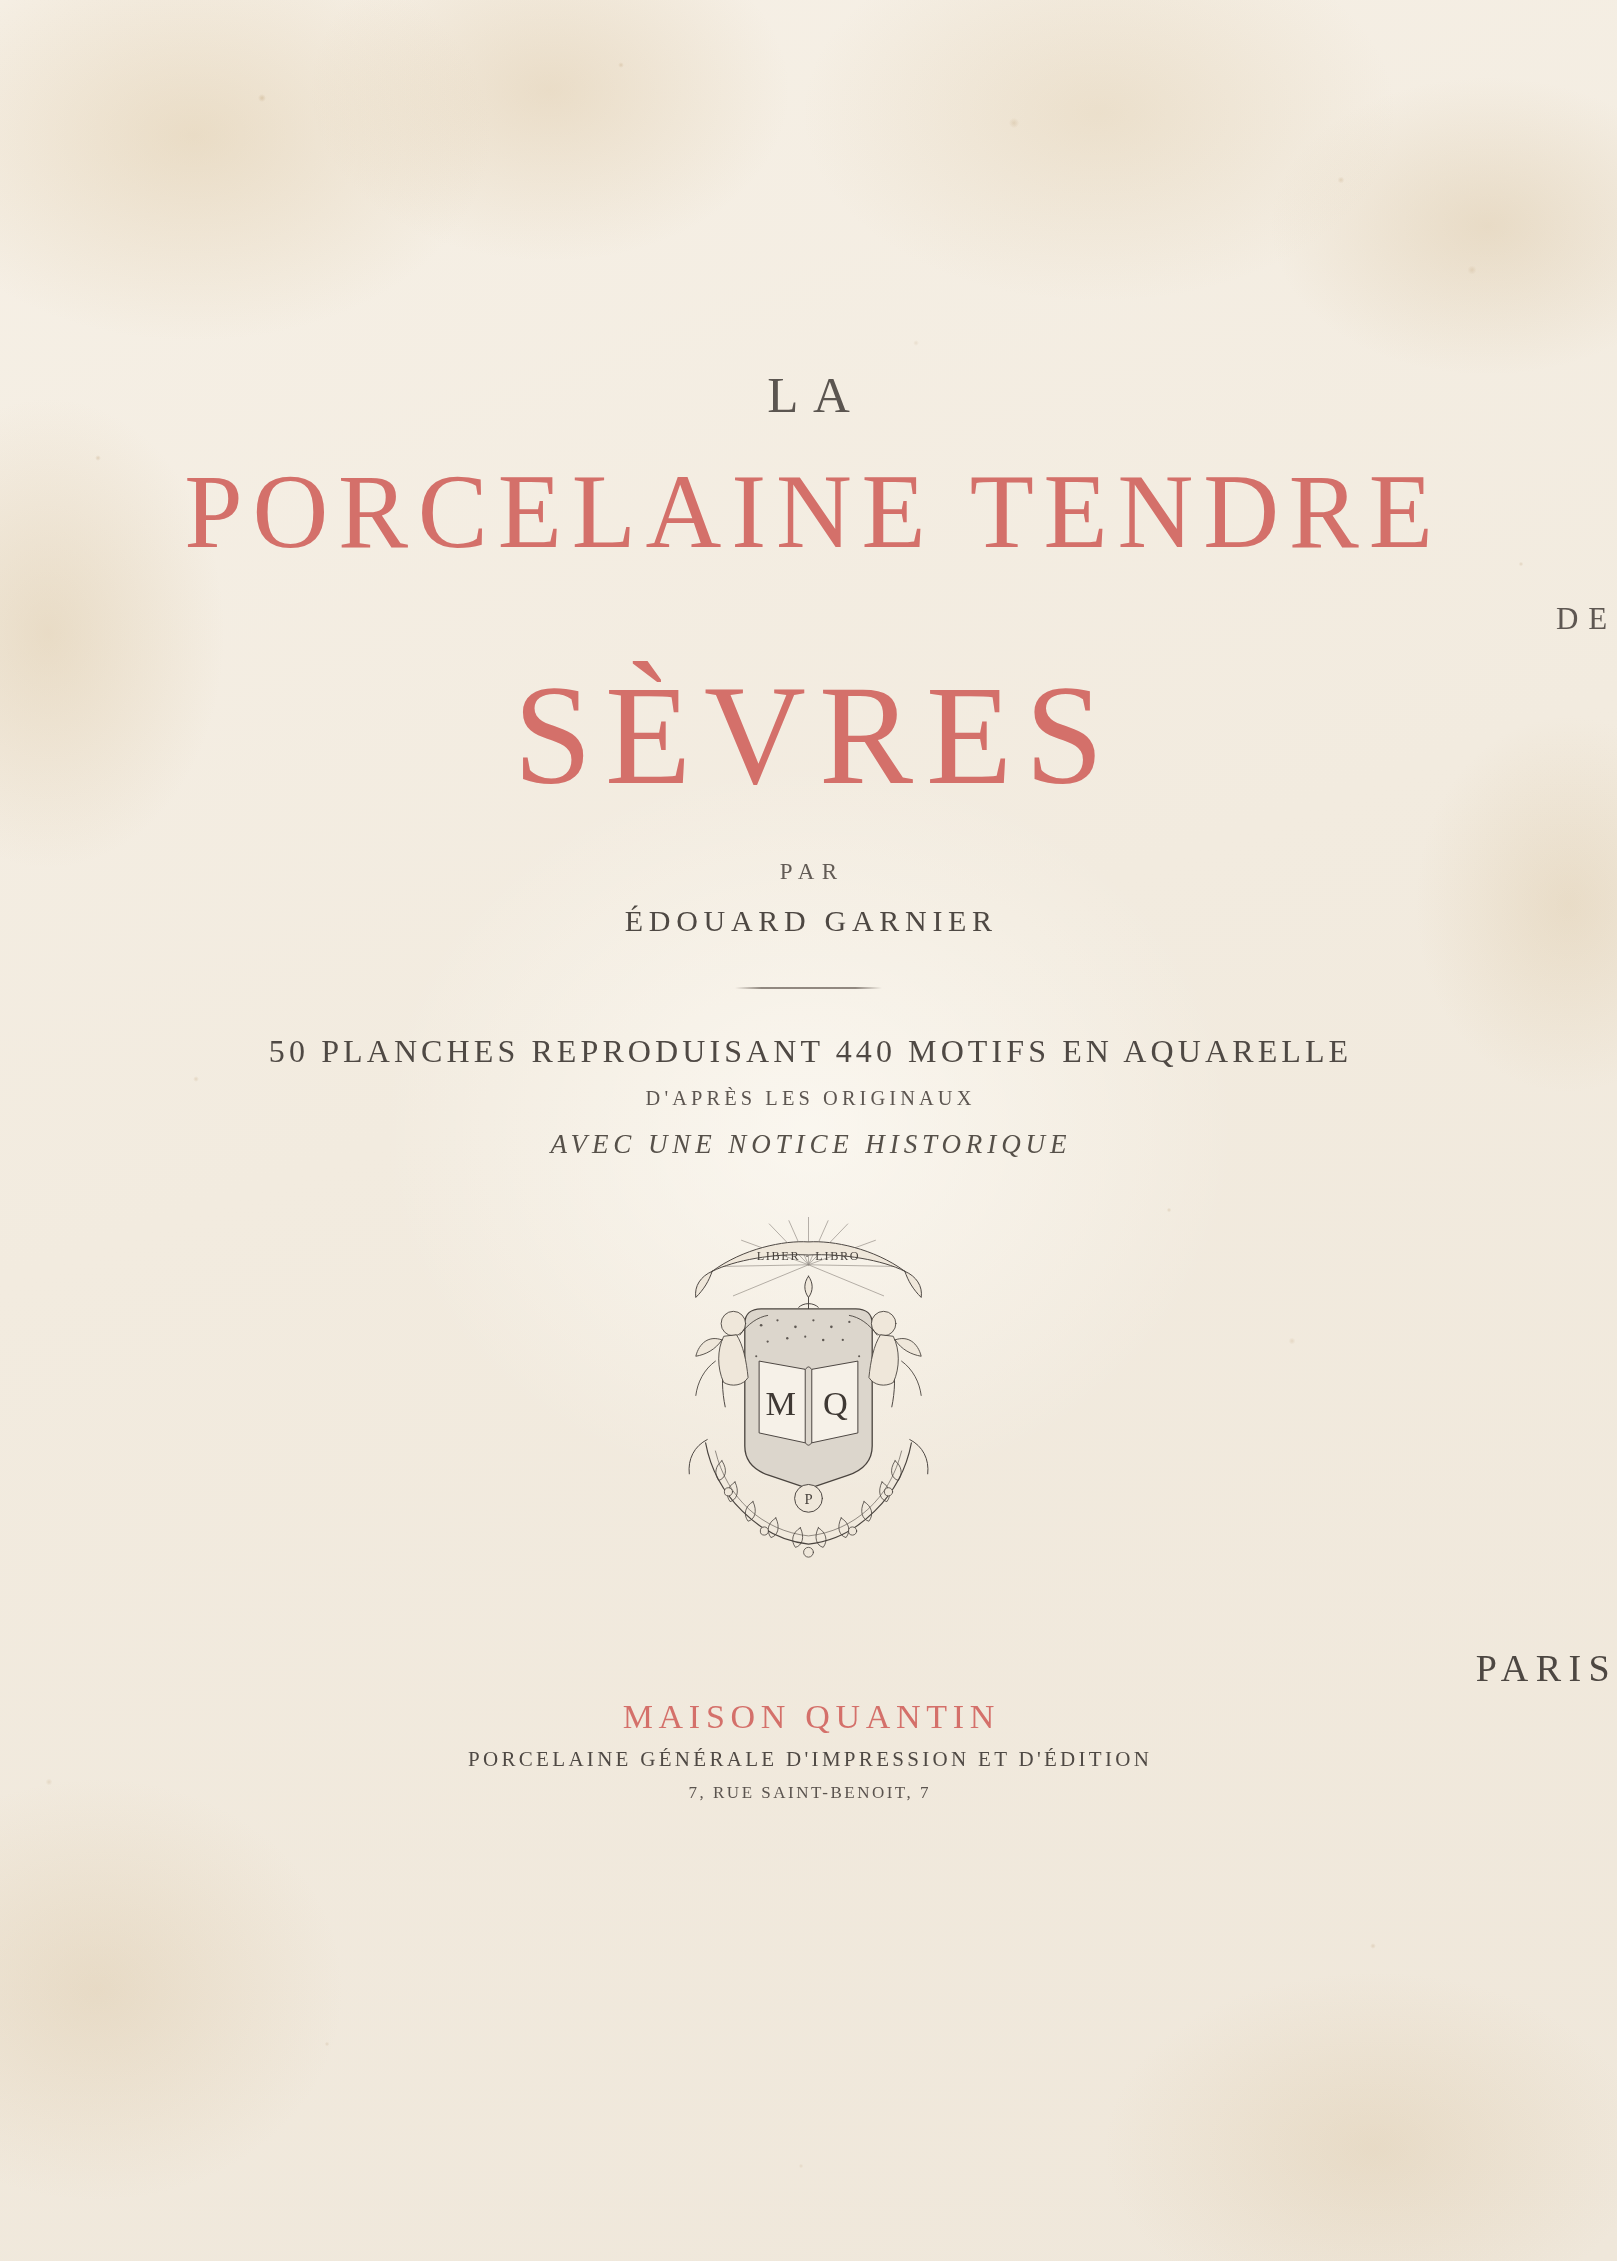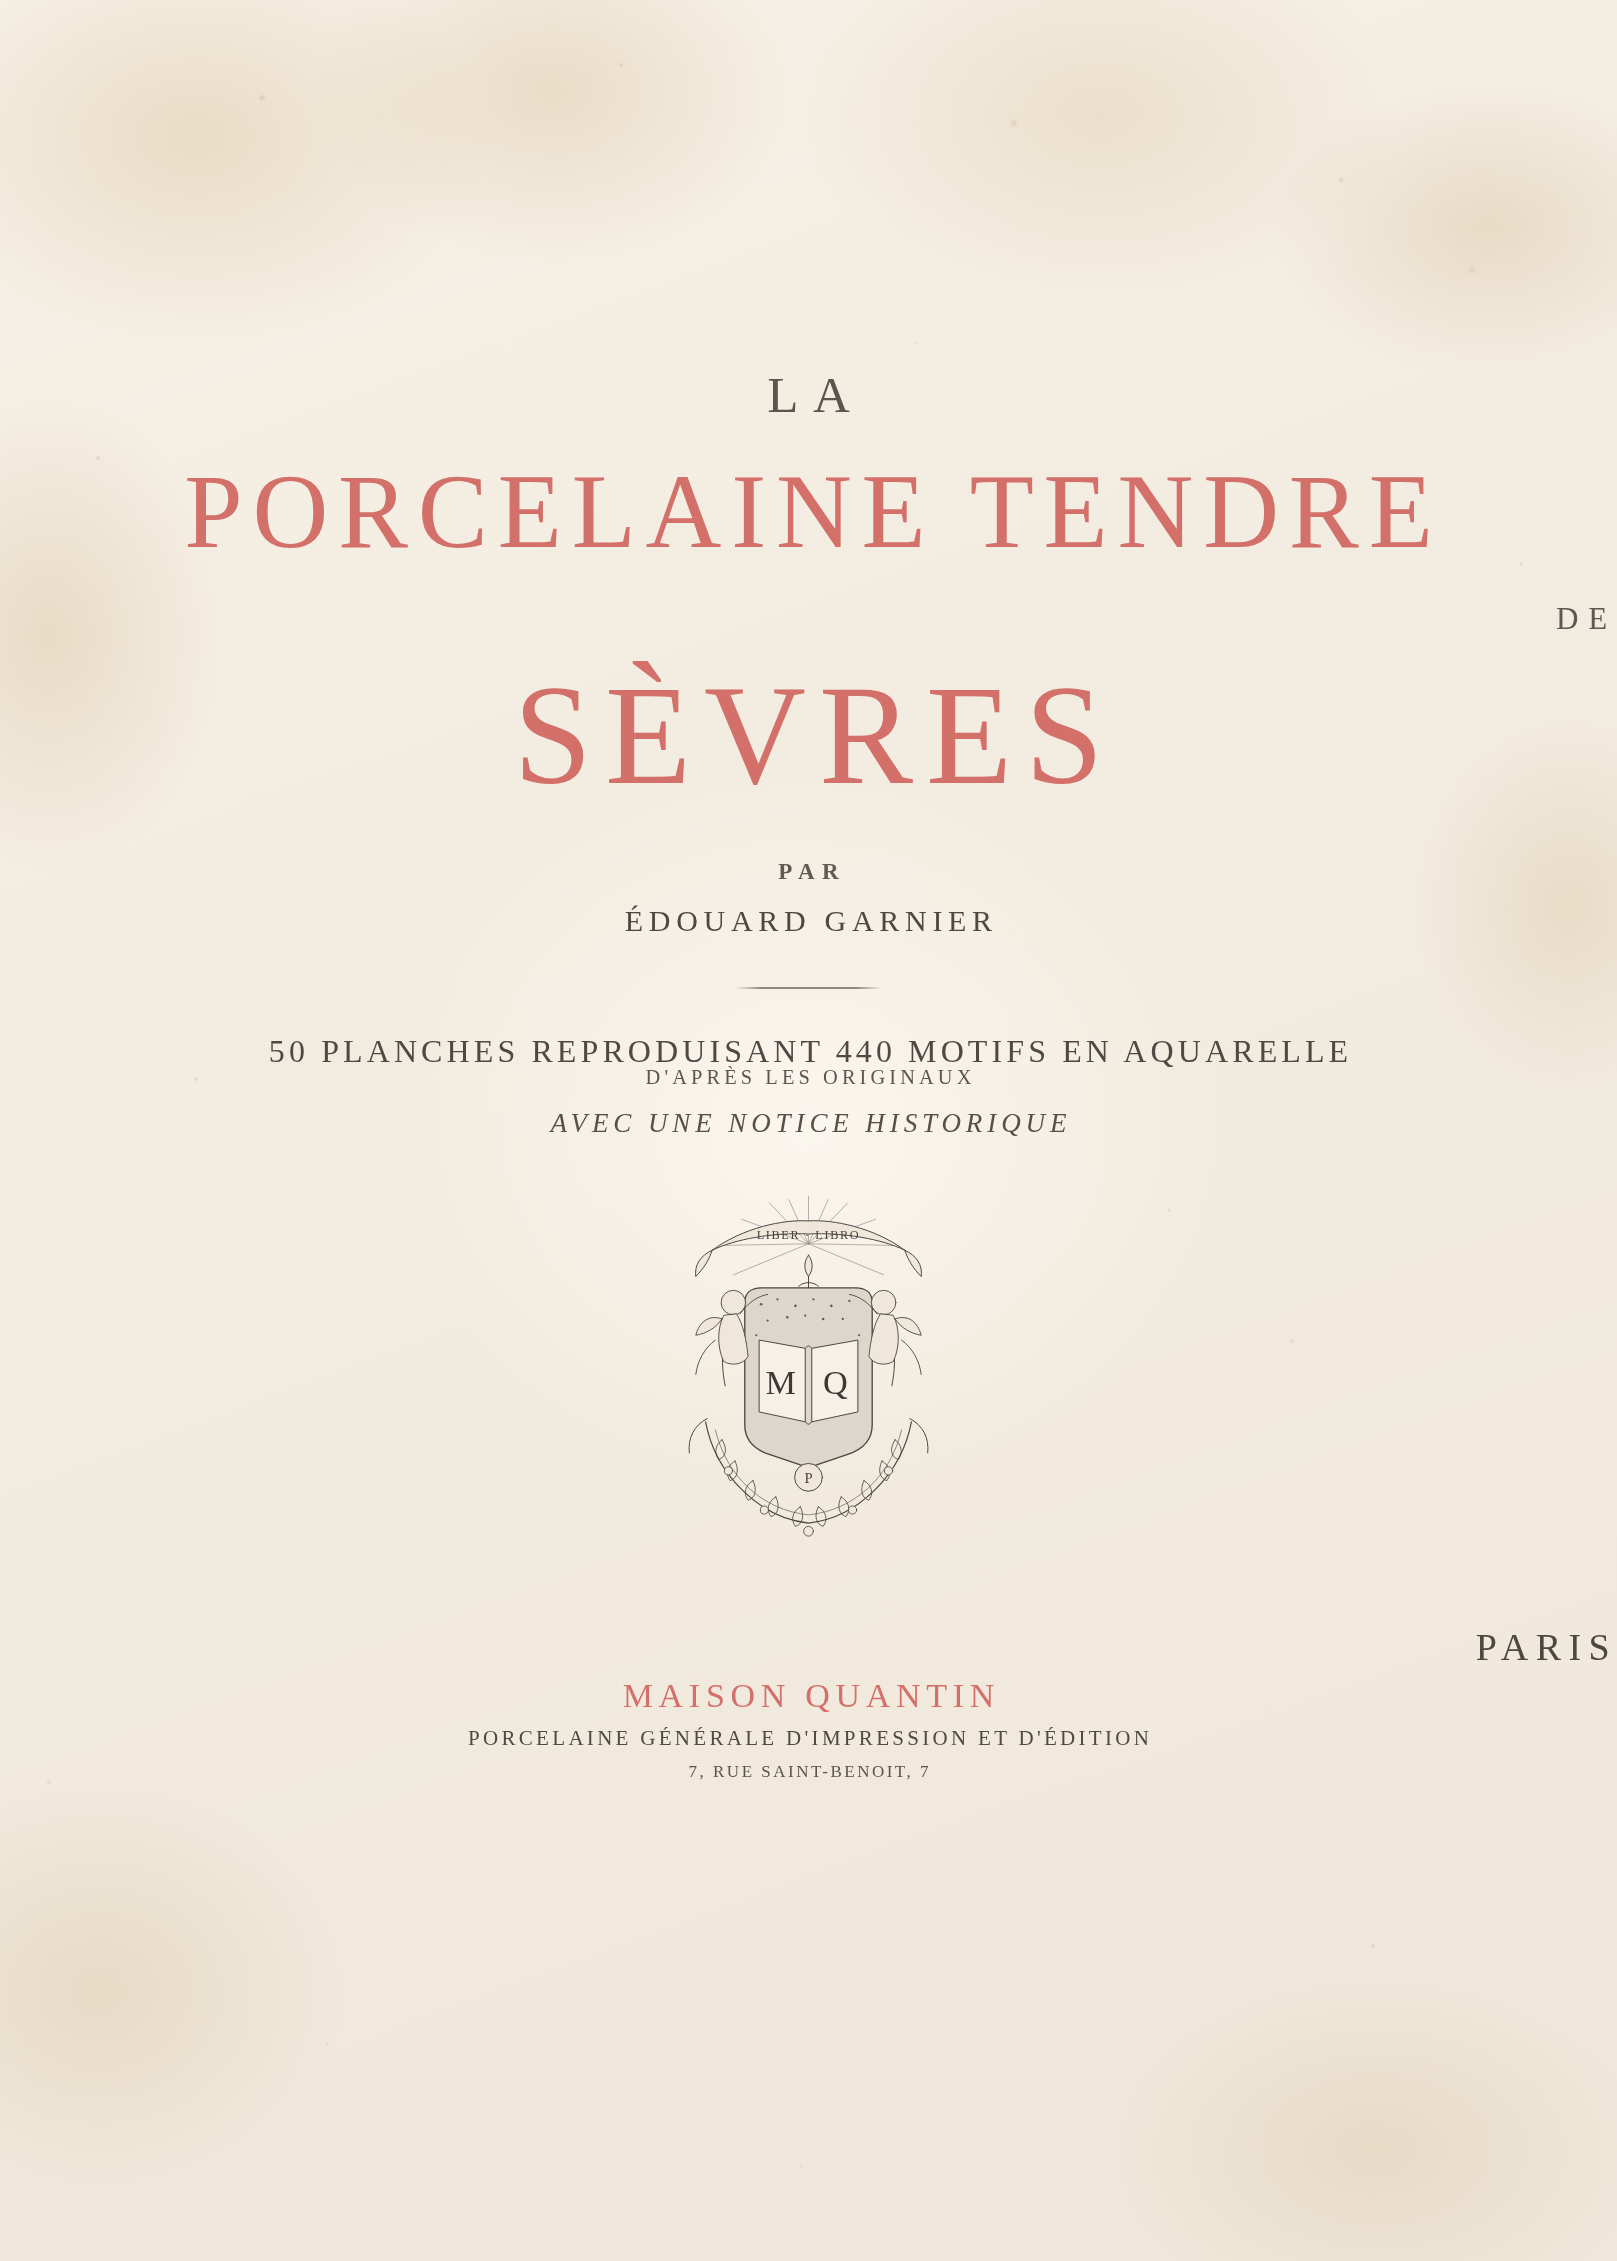--- a/index.html
+++ b/index.html
@@ -104,21 +104,20 @@
     font-family: "Liberation Serif", serif;
   }
 
   .t-par {
     margin-top: 54px;
     font-size: 23px;
     letter-spacing: 7.4px;
     color: #625b55;
     line-height: 1;
     text-indent: 7.4px;
-    font-weight: bold;
   }
 
   .t-author {
     margin-top: 23px;
     font-size: 30px;
     letter-spacing: 5.7px;
     color: #4e4843;
     line-height: 1;
     text-indent: 5.7px;
   }
@@ -133,20 +132,21 @@
   .t-planches {
     margin-top: 46px;
     font-size: 32px;
     letter-spacing: 4.1px;
     color: #4f4944;
     line-height: 1;
     text-indent: 4.1px;
   }
 
   .t-dapres {
+    margin-top: 21px;
     font-size: 20.4px;
     letter-spacing: 4.1px;
     color: #5d5651;
     line-height: 1;
     text-indent: 4.1px;
   }
 
   .t-notice {
     margin-top: 23px;
     font-size: 27px;

